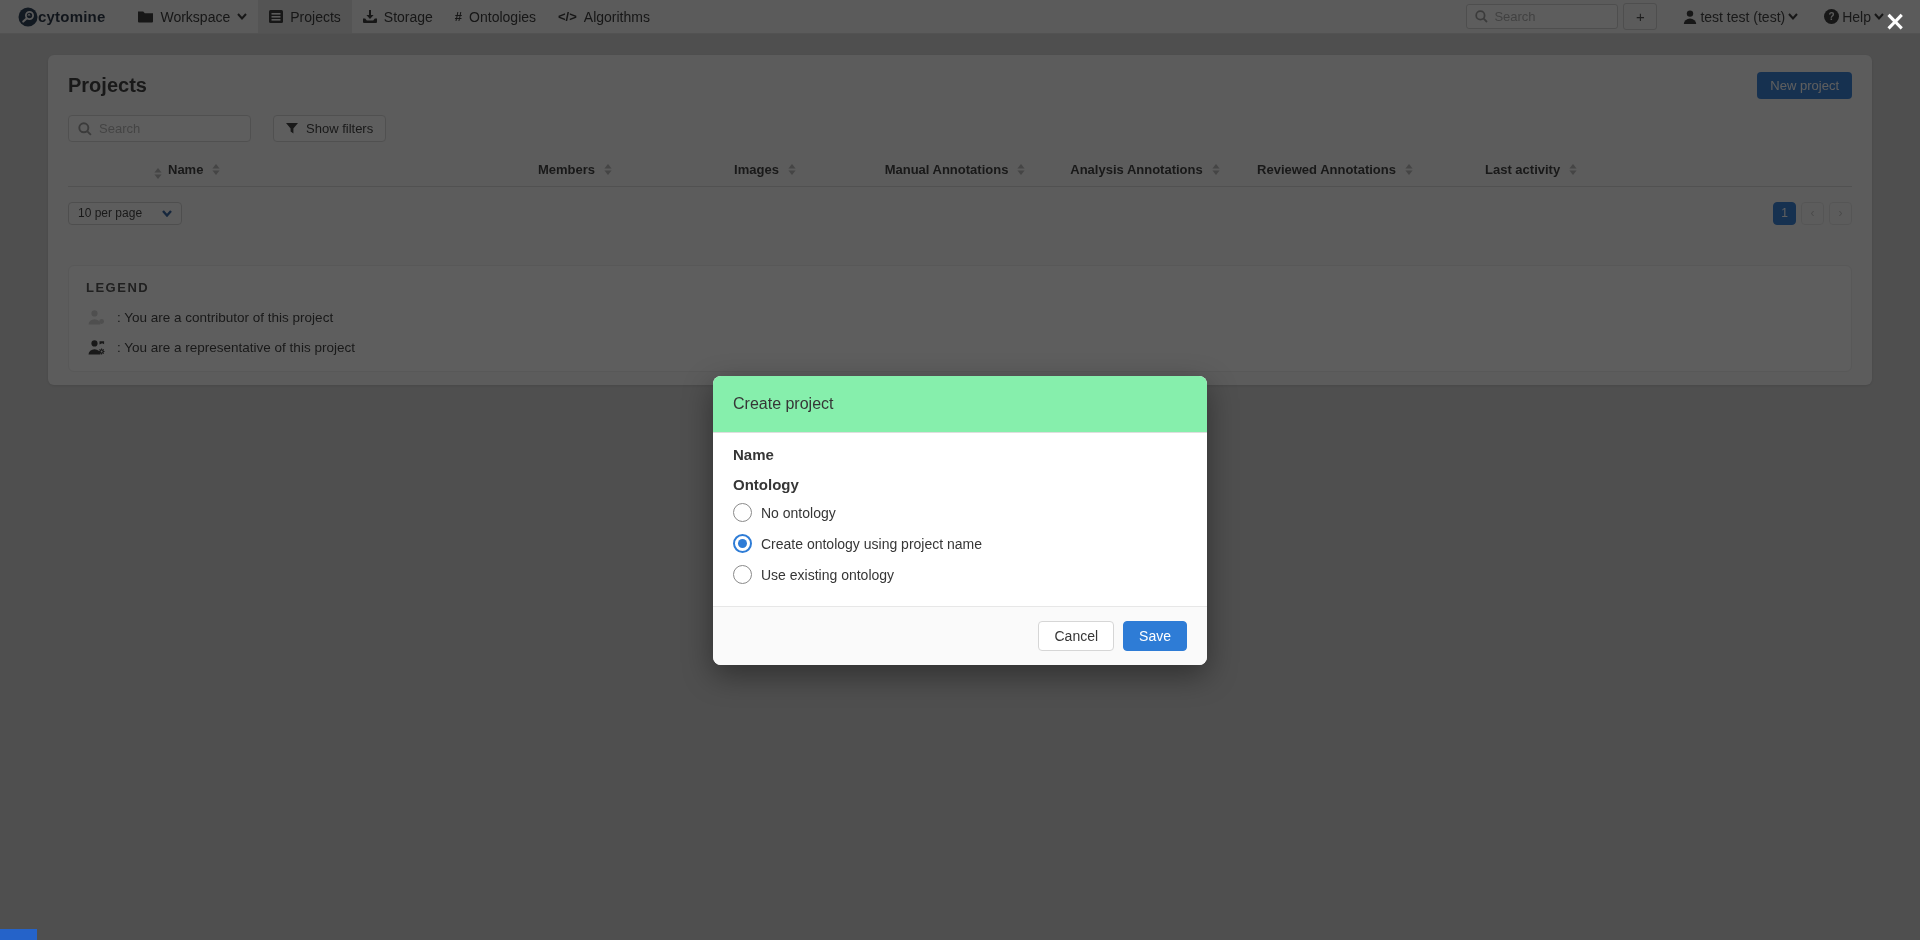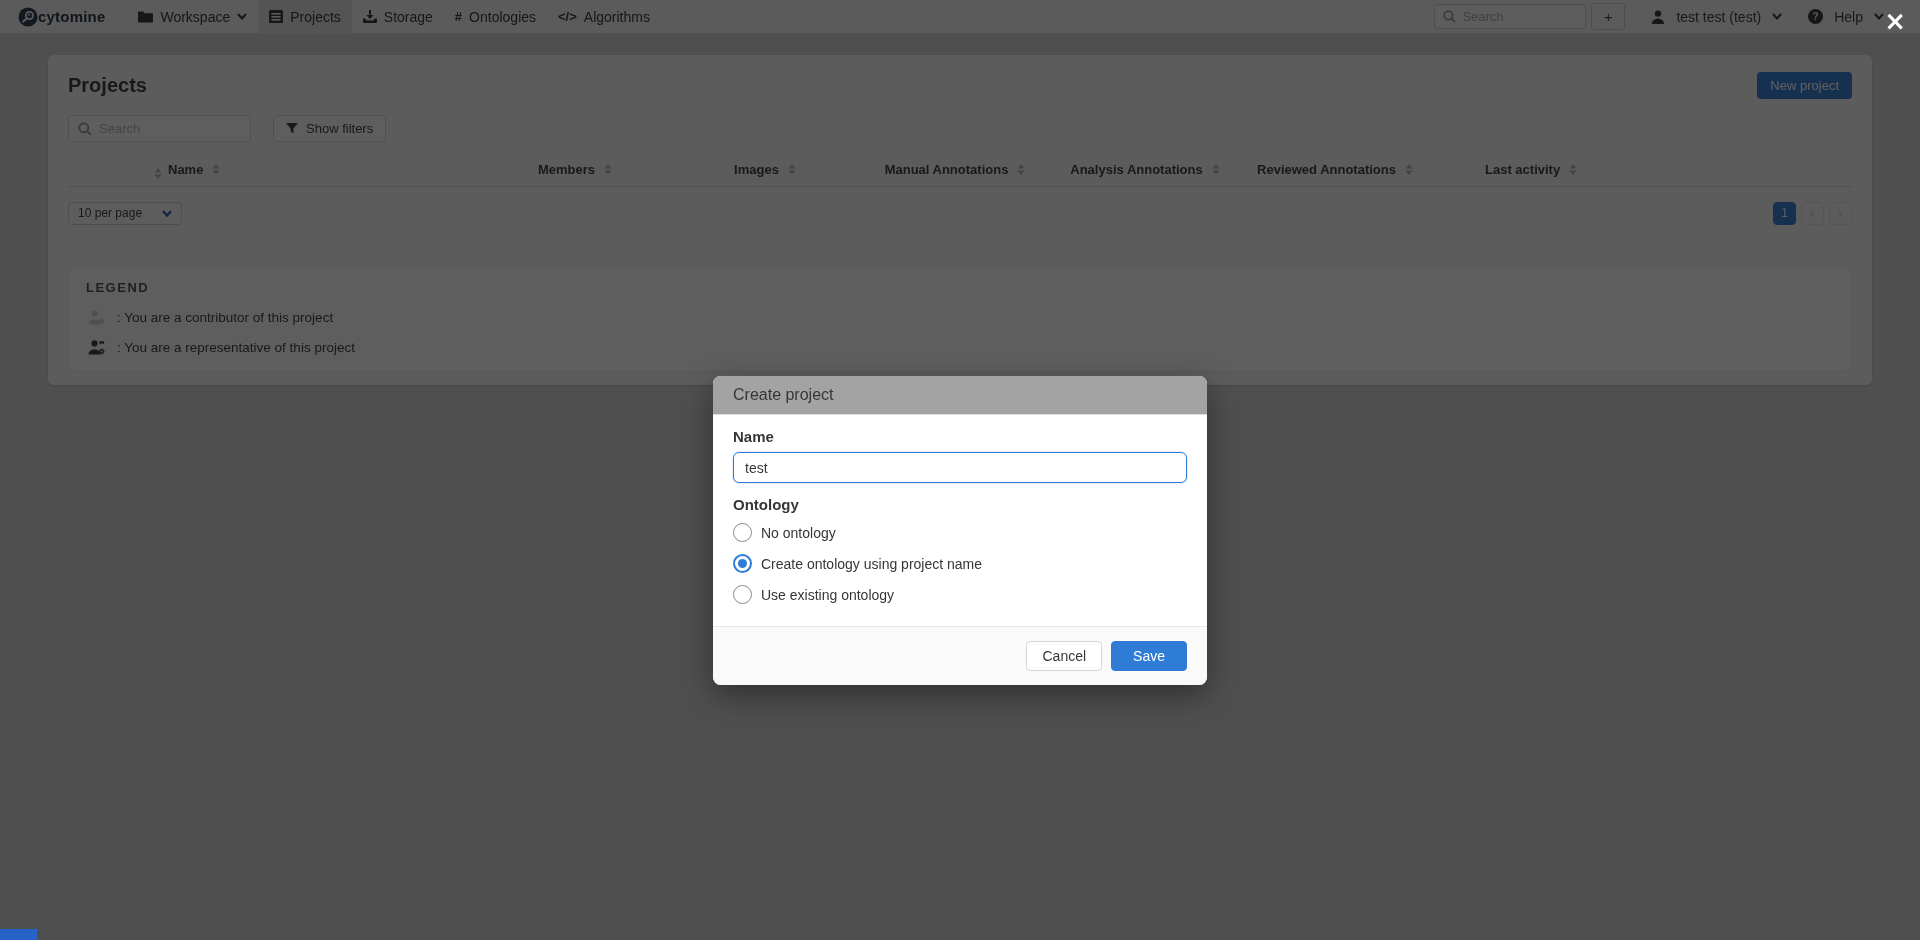--- a/index.html
+++ b/index.html
@@ -36,21 +36,21 @@
   .nav-search-box input {
     border: 0; outline: 0; background: transparent; width: 110px; font-size: 13px;
     font-family: inherit; color: #363636;
   }
   .nav-search-box input::placeholder { color: #ababab; }
   .nav-plus {
     width: 34px; height: 27px; border: 1px solid #cfcfcf; border-radius: 3px;
     background: #f5f5f5; font-size: 15px; color: #444; display: flex;
     align-items: center; justify-content: center; cursor: pointer;
   }
-  .nav-user, .nav-help { display: flex; align-items: center; gap: 11px; font-size: 14px; cursor: pointer; }
+  .nav-user, .nav-help { display: flex; align-items: center; gap: 3px; font-size: 14px; cursor: pointer; }
 
   .chev { width: 10px; height: 7px; }
 
   
   .page { padding: 21px 48px 0; }
   .panel {
     background: #f8f8f8; border-radius: 6px; padding: 17px 20px 16px;
     box-shadow: 0 1px 3px rgba(0,0,0,.12); height: 330px;
   }
   .panel-head { display: flex; align-items: center; justify-content: space-between; }
@@ -114,21 +114,21 @@
     position: absolute; top: 8px; right: 14px; z-index: 40; color: #fff;
     font-size: 26px; font-weight: 700; line-height: 1; cursor: pointer;
     font-family: "DejaVu Sans", sans-serif;
   }
   .modal {
     position: absolute; left: 50%; transform: translateX(-50%); top: 376px; width: 494px;
     z-index: 30; border-radius: 8px; box-shadow: 0 10px 30px rgba(0,0,0,.4);
     background: #fff; overflow: hidden;
   }
   .modal-head {
-    background: #a3a3a3; border-bottom: 1px solid #dedede; padding: 10px 20px;
+    background: #86efac; border-bottom: 1px solid #dedede; padding: 19px 20px;
   }
   .modal-title { font-size: 16px; color: #363636; }
   .modal-body { padding: 13px 20px 16px; background: #fff; }
   .field-label { font-size: 15px; font-weight: 700; color: #363636; margin-bottom: 7px; }
   .name-input {
     width: 100%; height: 31px; border: 1.5px solid #2e7cd6; border-radius: 6px;
     padding: 0 11px; font-size: 14px; font-family: inherit; color: #363636; outline: none;
     box-shadow: 0 0 0 1px rgba(46,124,214,.12);
   }
   .ontology-label { margin-top: 13px; margin-bottom: 4px; }
@@ -145,21 +145,21 @@
   .modal-foot {
     background: #fafafa; border-top: 1px solid #e7e7e7; padding: 14px 20px;
     display: flex; justify-content: flex-end; gap: 9px;
   }
   .btn-cancel {
     background: #fff; border: 1px solid #d6d6d6; border-radius: 4px; color: #363636;
     font-size: 14px; font-family: inherit; padding: 6px 15px; cursor: pointer;
   }
   .btn-save {
     background: #2e7cd6; border: 1px solid #2e7cd6; border-radius: 4px; color: #fff;
-    font-size: 14px; font-family: inherit; padding: 6px 21px; cursor: pointer;
+    font-size: 14px; font-family: inherit; padding: 6px 15px; cursor: pointer;
   }
 
   .blue-bar { position: absolute; left: 0; bottom: 0; width: 37px; height: 11px; background: #2563c9; z-index: 20; }
 </style>
 </head>
 <body>
 
 <div class="app">
 
   <div class="navbar">
@@ -416,21 +416,20 @@
 <div class="blue-bar"></div>
 
 <div class="modal-close">×</div>
 
 <div class="modal">
   <div class="modal-head">
     <div class="modal-title">Create project</div>
   </div>
   <div class="modal-body">
     <div class="field-label">Name</div>
-    <input class="name-input" type="text" value="test" style="">
     <div class="field-label ontology-label">Ontology</div>
 
     <div class="radio-row">
       <span class="radio-circle"></span>
       <span class="radio-label">No ontology</span>
     </div>
     <div class="radio-row checked">
       <span class="radio-circle"></span>
       <span class="radio-label">Create ontology using project name</span>
     </div>

